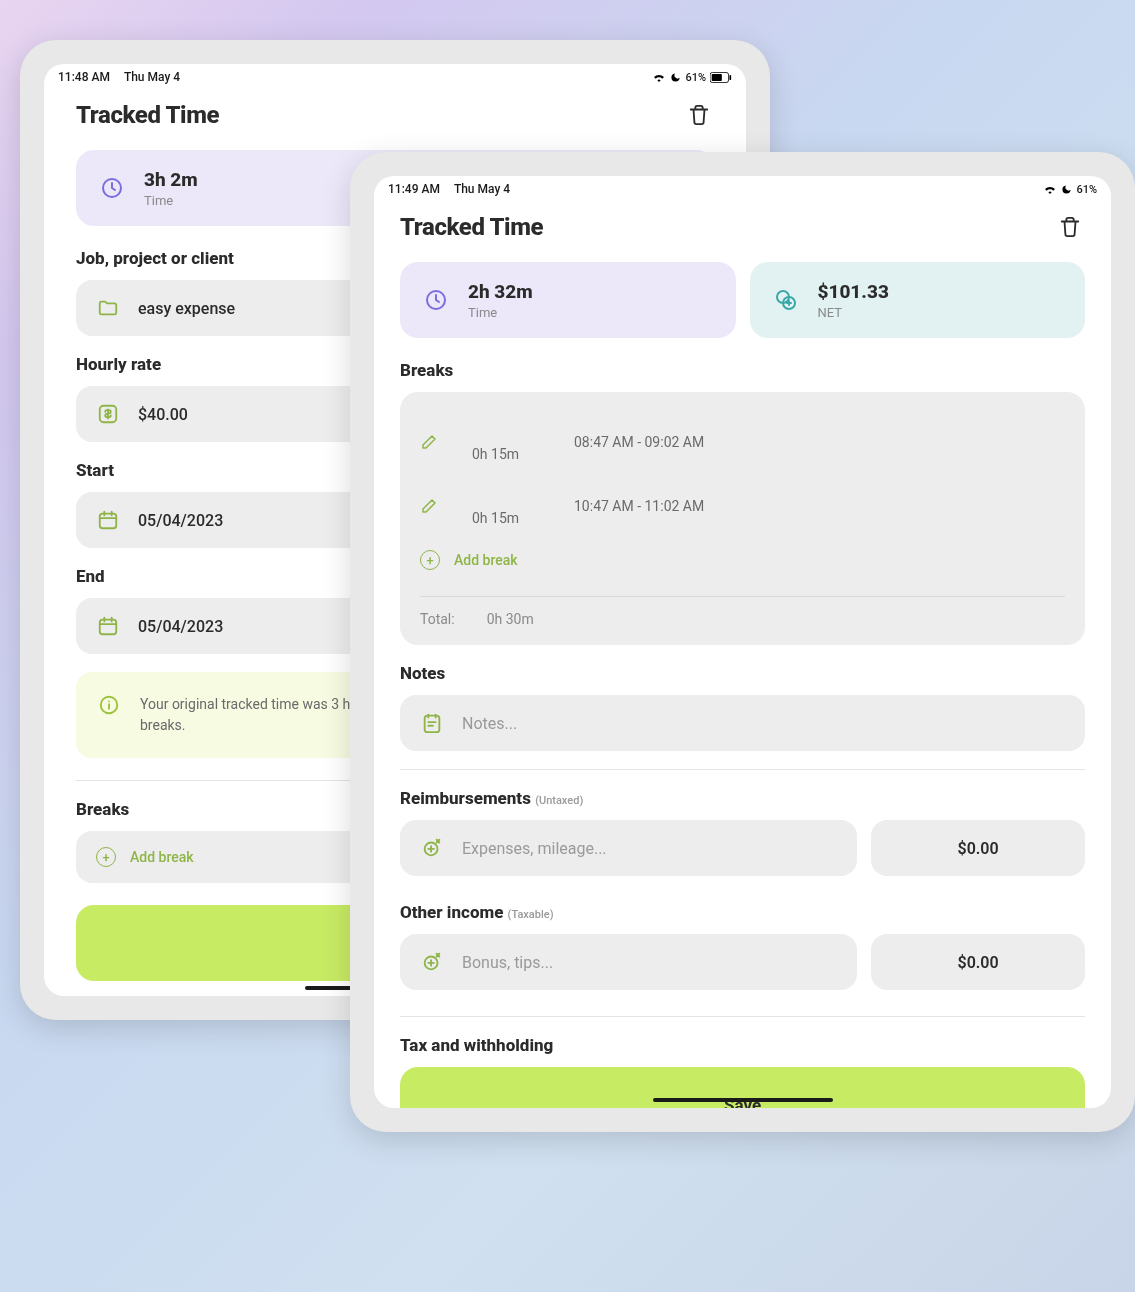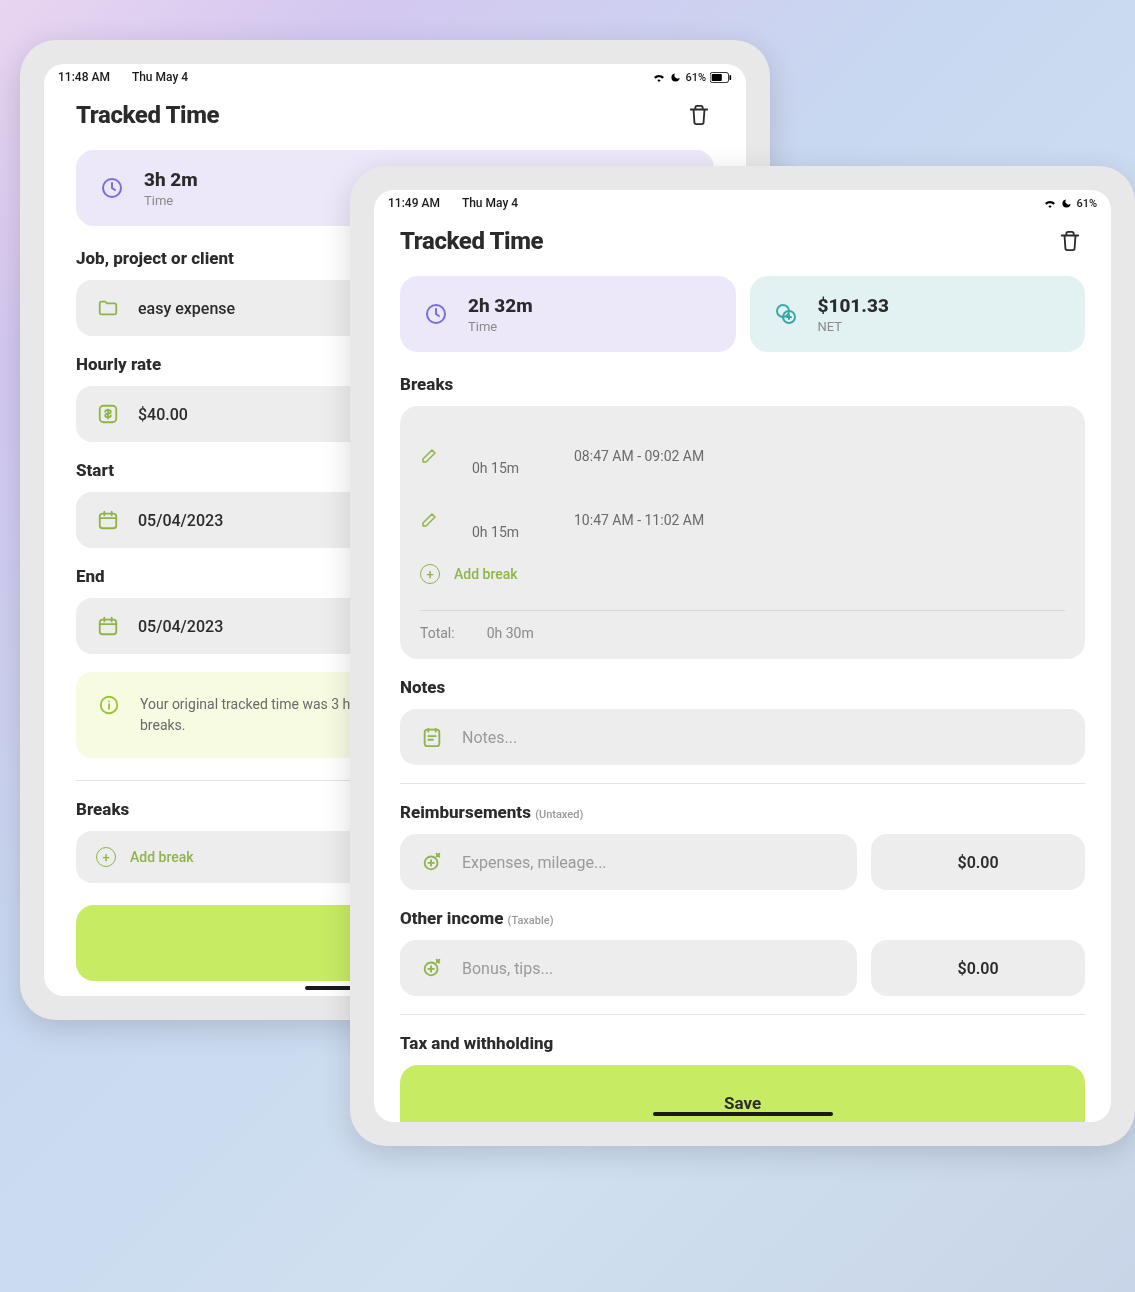--- a/index.html
+++ b/index.html
@@ -18,21 +18,21 @@
     box-shadow: 0 8px 30px rgba(0,0,0,0.15);
   }
   .tablet.back {
     left: 20px;
     top: 40px;
     width: 750px;
     height: 980px;
   }
   .tablet.front {
     left: 350px;
-    top: 166px;
+    top: 152px;
     width: 785px;
     height: 980px;
   }
   .screen {
     background: #fff;
     border-radius: 20px;
     width: 100%;
     height: 100%;
     overflow: hidden;
     display: flex;
@@ -41,21 +41,21 @@
   }
   .statusbar {
     display: flex;
     justify-content: space-between;
     align-items: center;
     padding: 6px 14px 4px 14px;
     font-size: 12px;
     font-weight: 500;
     color: #1a1a1a;
   }
-  .status-left { display: flex; gap: 22px; }
+  .status-left { display: flex; gap: 14px; }
   .status-right { display: flex; align-items: center; gap: 4px; font-size: 11px;}
   .status-icons { letter-spacing: 1px; }
   .content {
     padding: 12px 32px 0 32px;
     flex: 1;
     overflow: hidden;
   }
   .front .content { padding: 12px 26px 0 26px; }
   .header-row {
     display: flex;
@@ -211,21 +211,21 @@
     gap: 32px;
     font-size: 14px;
     color: #8a8a8a;
     padding-top: 10px;
   }
   .row-pair {
     display: flex;
     gap: 14px;
     margin-bottom: 18px;
   }
-  .row-pair .input-row { margin-bottom: 0; }
+  .row-pair .input-row { margin-bottom: 8px; }
   .row-pair .left { flex: 2.4; }
   .row-pair .right { flex: 1; justify-content: center; }
   .row-pair .right .val { font-weight: 600; }
   .save-btn {
     background: #c8eb64;
     border-radius: 18px;
     padding: 28px;
     text-align: center;
     font-size: 17px;
     font-weight: 700;

